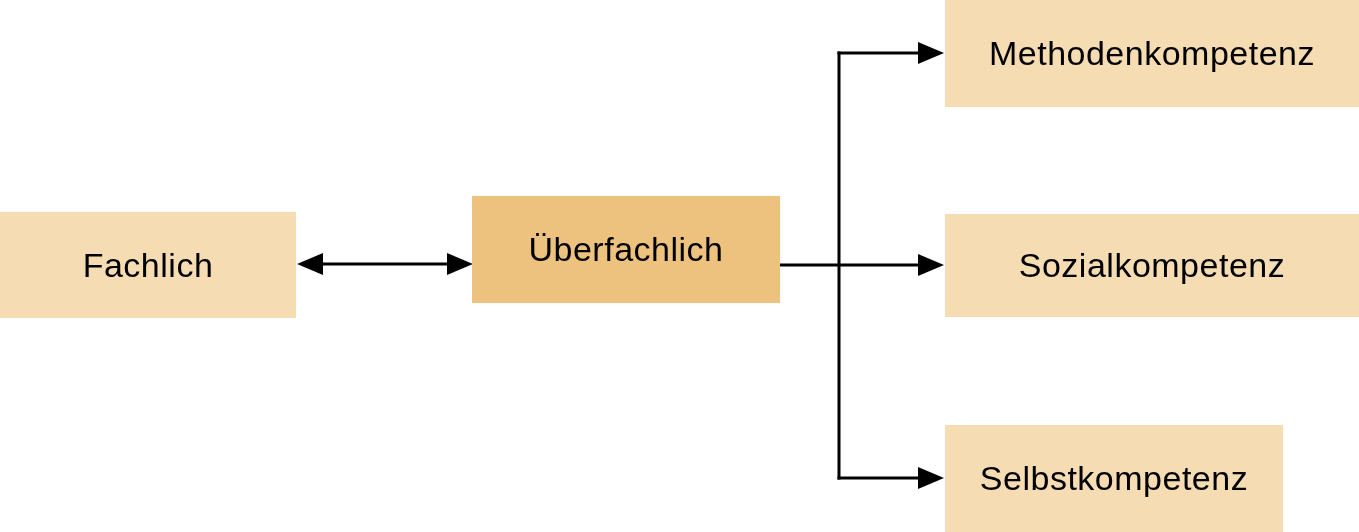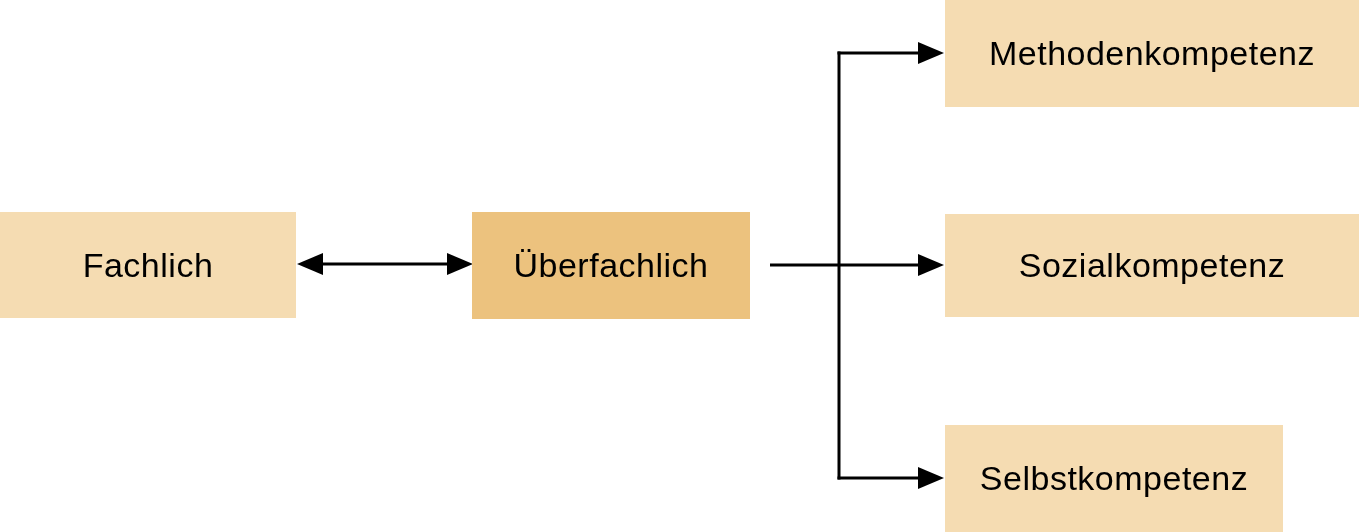--- a/index.html
+++ b/index.html
@@ -62,21 +62,21 @@
   <g>
     <line x1="837.5" y1="478" x2="922" y2="478"></line>
     <polygon points="944,478 918,467 918,489"></polygon>
   </g>
 </svg>
 
 <div class="node node--light" style="left:0px;top:212px;width:296px;height:106px;">
   <span>Fachlich</span>
 </div>
 
-<div class="node node--accent" style="left:472px;top:212px;width:278px;height:107px;">
+<div class="node node--accent" style="left:472px;top:196px;width:308px;height:107px;">
   <span>Überfachlich</span>
 </div>
 
 <div class="node node--light" style="left:945px;top:0px;width:414px;height:107px;">
   <span>Methodenkompetenz</span>
 </div>
 
 <div class="node node--light" style="left:945px;top:214px;width:414px;height:103px;">
   <span>Sozialkompetenz</span>
 </div>

